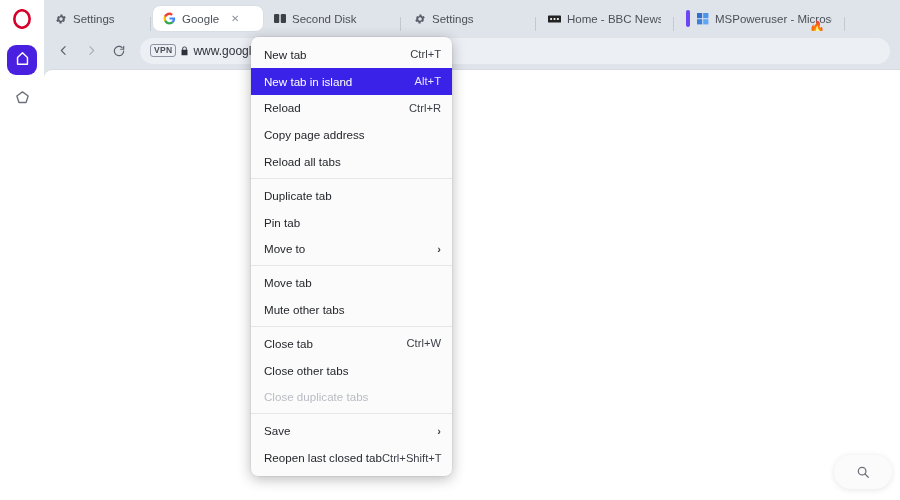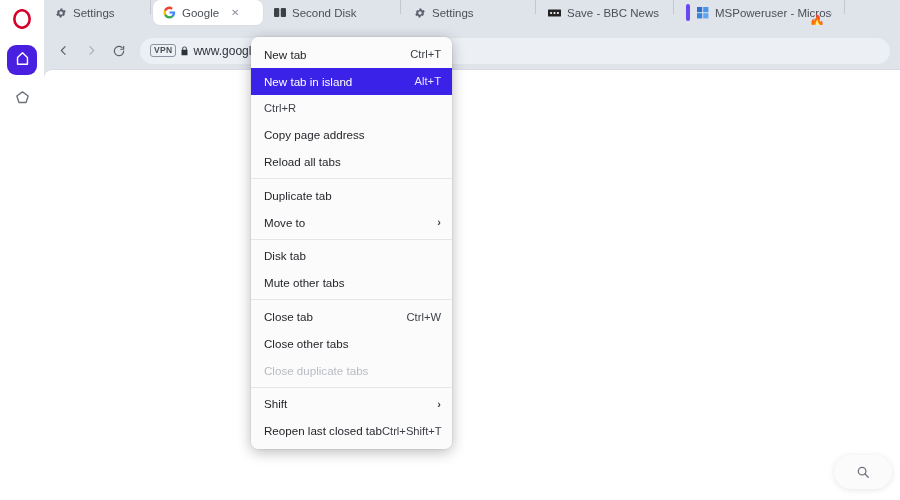--- a/index.html
+++ b/index.html
@@ -23,21 +23,21 @@
     background: #dfe3ea;
     display: flex;
     flex-direction: column;
   }
 
   
   .tabstrip {
     height: 31px;
     background: #dfe3ea;
     display: flex;
-    align-items: flex-start;
+    align-items: flex-end;
     padding-left: 44px;
     box-sizing: border-box;
     position: relative;
     flex: 0 0 auto;
   }
   .tab {
     height: 25px;
     display: flex;
     align-items: center;
     gap: 6px;
@@ -304,21 +304,21 @@
 
     <div class="tab" style="width:133px">
       <span class="fav">
         <svg width="13" height="8" viewBox="0 0 18 10">
           <rect width="18" height="10" rx="1" fill="#222"></rect>
           <circle cx="4.3" cy="5" r="1.5" fill="#fff"></circle>
           <circle cx="9" cy="5" r="1.5" fill="#fff"></circle>
           <circle cx="13.7" cy="5" r="1.5" fill="#fff"></circle>
         </svg>
       </span>
-      <span class="tab-title">Save - BBC News</span>
+      <span class="tab-title">Home - BBC News</span>
     </div>
 
     <div class="tab-sep"></div>
 
     <div class="tab" style="width:166px">
       <span class="island-bar"></span>
       <span class="fav">
         <svg width="12" height="12" viewBox="0 0 12 12">
           <rect x="0" y="0" width="5.2" height="5.2" fill="#2f6fd0"></rect>
           <rect x="6.2" y="0" width="5.2" height="5.2" fill="#4a95e8"></rect>
@@ -405,50 +405,55 @@
     <span class="label">New tab</span>
     <span class="accel">Ctrl+T</span>
   </div>
 
   <div class="mi selected">
     <span class="label">New tab in island</span>
     <span class="accel">Alt+T</span>
   </div>
 
   <div class="mi">
+    <span class="label">Reload</span>
     <span class="accel">Ctrl+R</span>
   </div>
 
   <div class="mi">
     <span class="label">Copy page address</span>
     <span class="accel"></span>
   </div>
 
   <div class="mi">
     <span class="label">Reload all tabs</span>
     <span class="accel"></span>
   </div>
 
   <div class="sep"></div>
 
   <div class="mi">
     <span class="label">Duplicate tab</span>
     <span class="accel"></span>
   </div>
 
+  <div class="mi">
+    <span class="label">Pin tab</span>
+    <span class="accel"></span>
+  </div>
 
   <div class="mi">
     <span class="label">Move to</span>
     <span class="arrow">›</span>
   </div>
 
   <div class="sep"></div>
 
   <div class="mi">
-    <span class="label">Disk tab</span>
+    <span class="label">Move tab</span>
     <span class="accel"></span>
   </div>
 
   <div class="mi">
     <span class="label">Mute other tabs</span>
     <span class="accel"></span>
   </div>
 
   <div class="sep"></div>
 
@@ -464,21 +469,21 @@
 
 
   <div class="mi disabled">
     <span class="label">Close duplicate tabs</span>
     <span class="accel"></span>
   </div>
 
   <div class="sep"></div>
 
   <div class="mi">
-    <span class="label">Shift</span>
+    <span class="label">Save</span>
     <span class="arrow">›</span>
   </div>
 
   <div class="mi">
     <span class="label">Reopen last closed tab</span>
     <span class="accel">Ctrl+Shift+T</span>
   </div>
 </div>
 
 </body></html>

